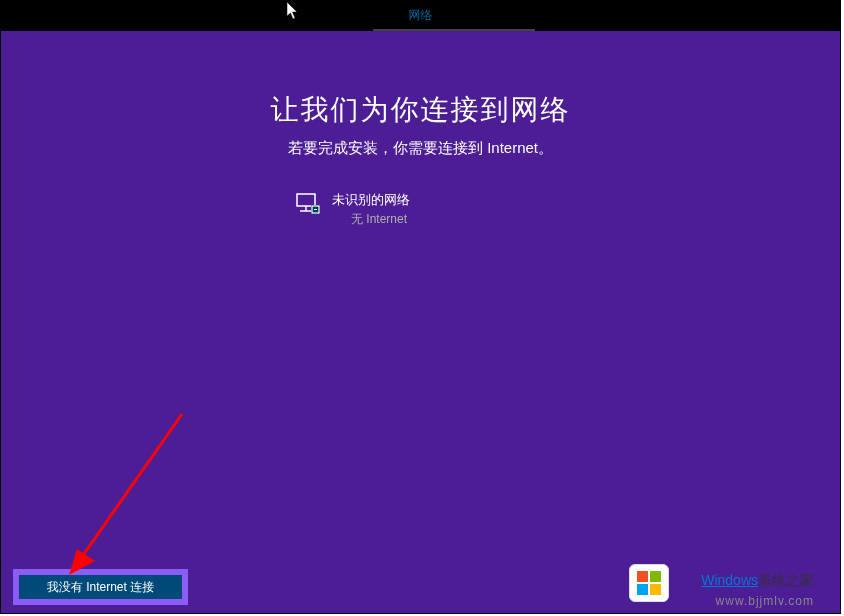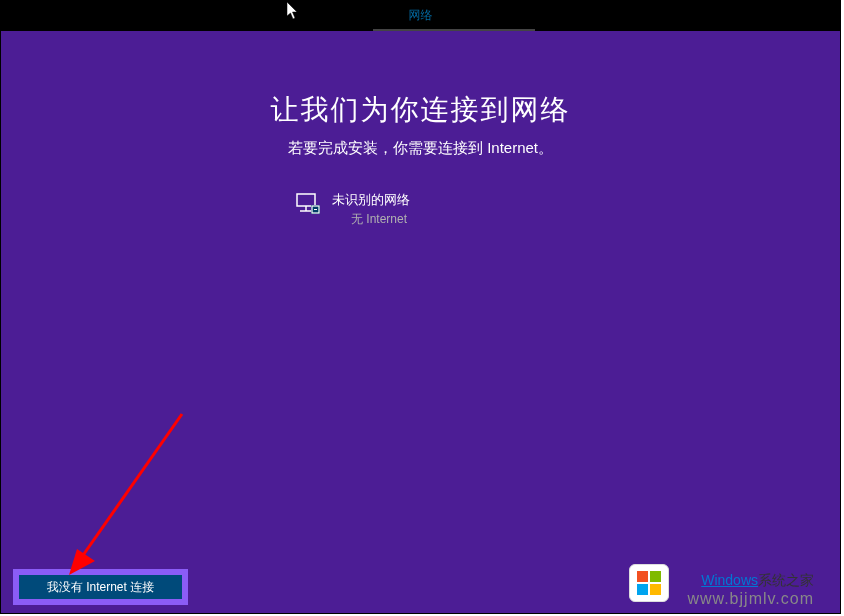--- a/index.html
+++ b/index.html
@@ -202,21 +202,21 @@
     .watermark-text .blue {
       color: #0078d4;
       font-weight: 500;
       text-decoration: underline;
     }
     
     .watermark-url {
       position: absolute;
       bottom: 8px;
       right: 30px;
-      font-size: 16px;
+      font-size: 12px;
       color: #888888;
       letter-spacing: 1px;
       z-index: 60;
     }
   </style>
 </head>
 <body>
 
 <div class="screenshot-container">
 

